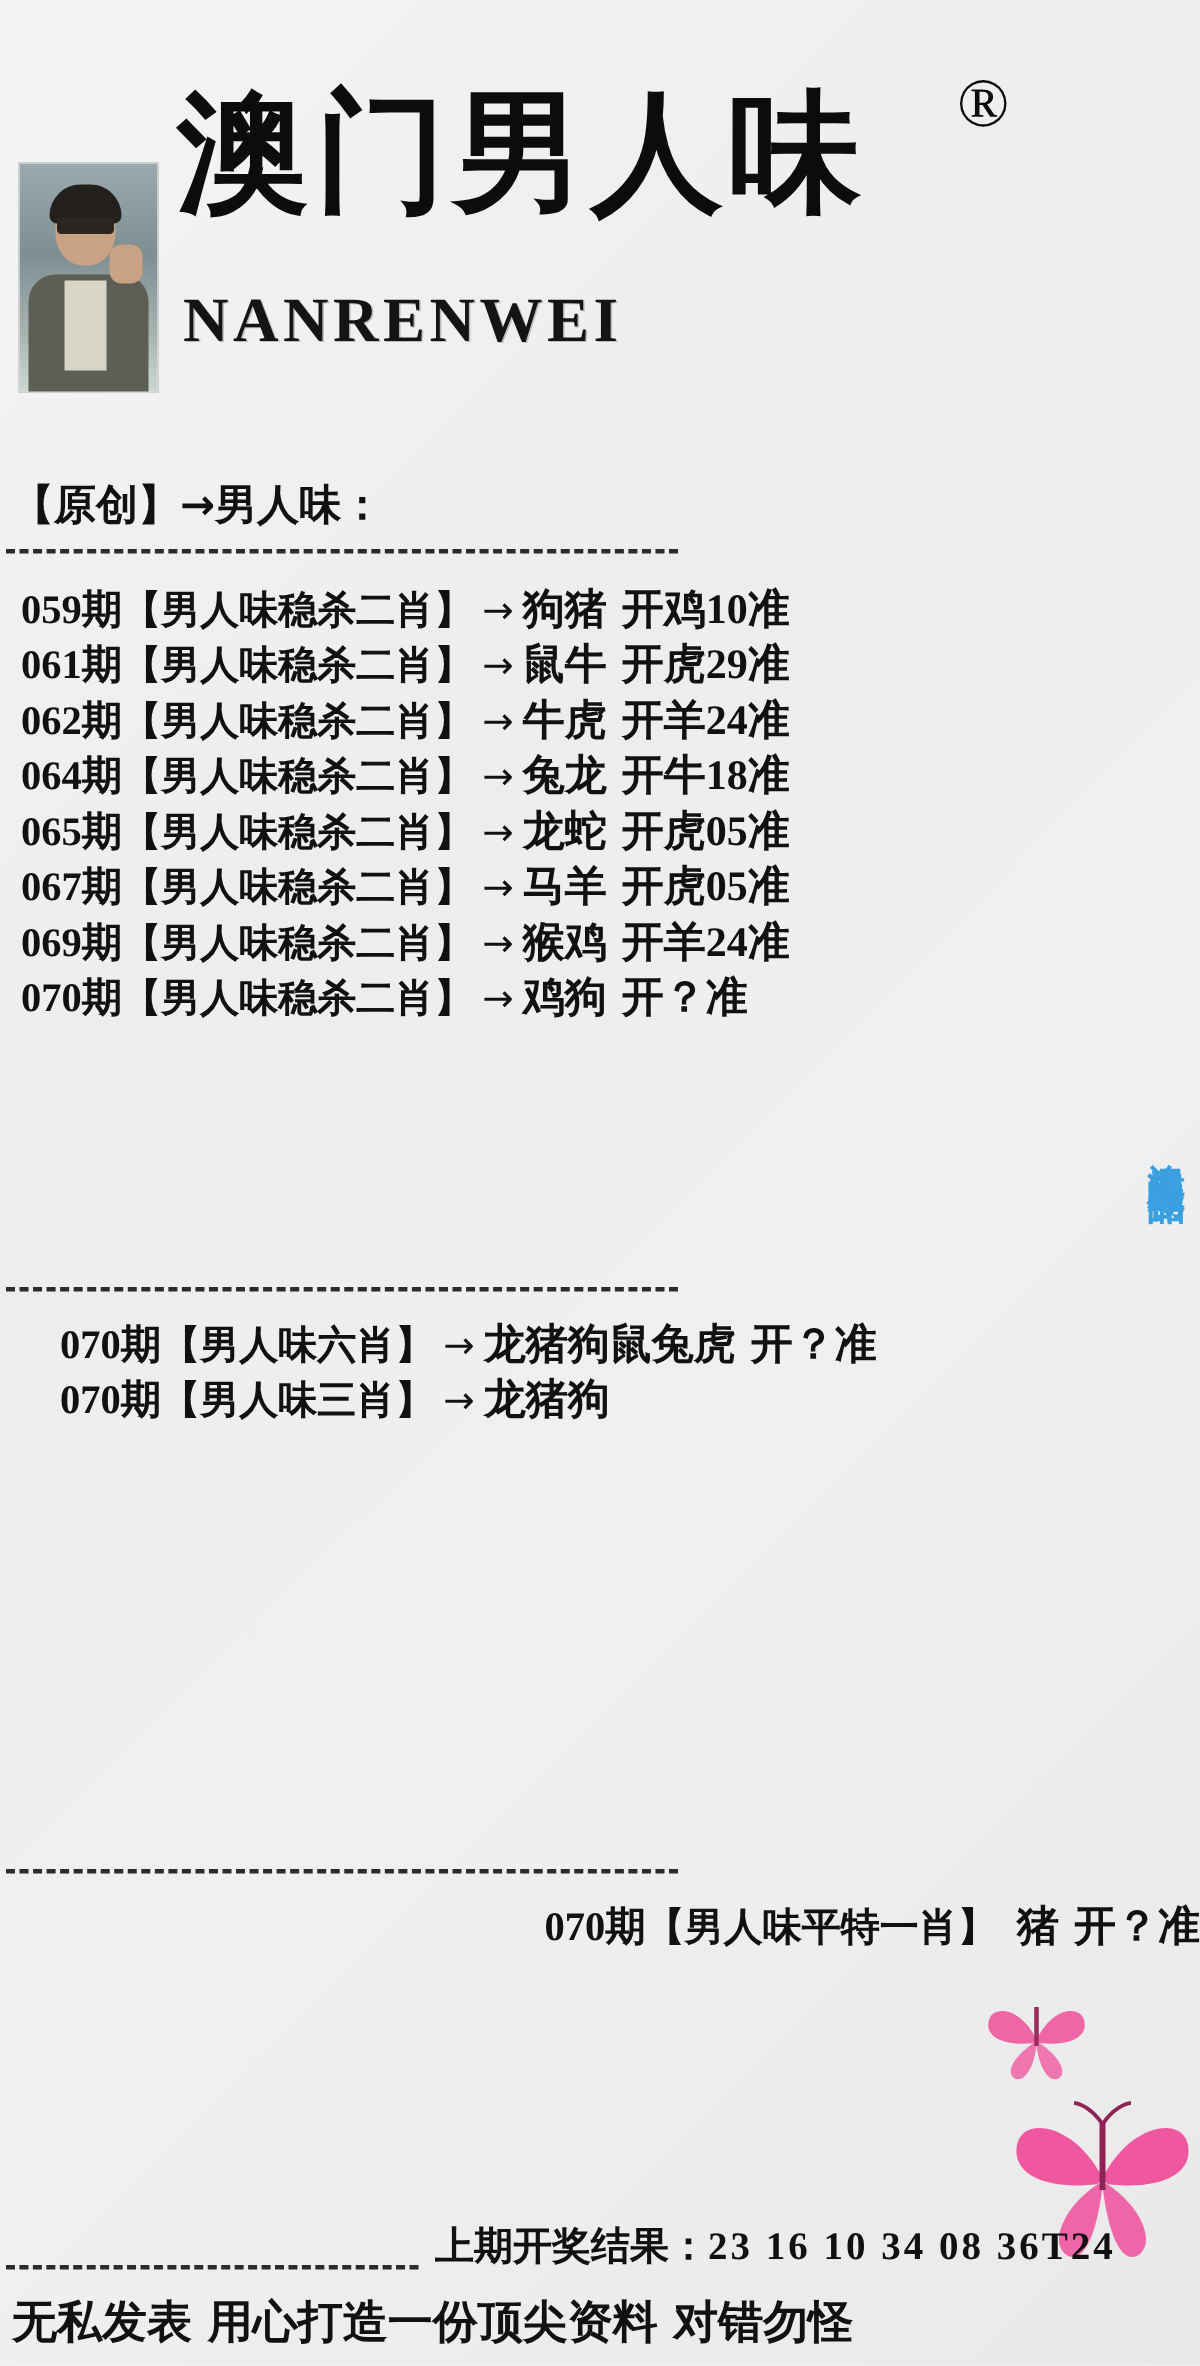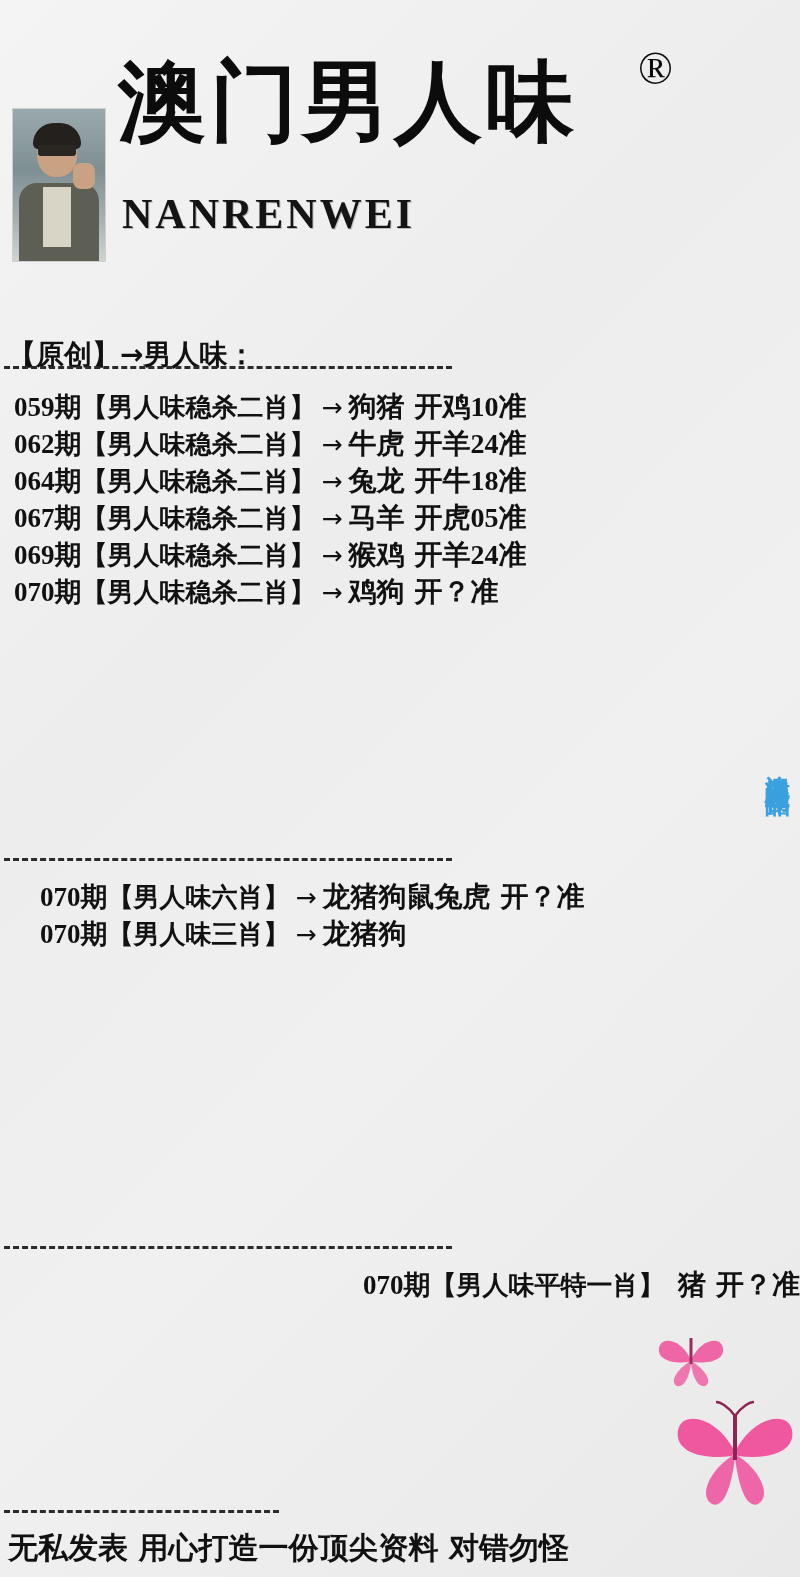--- a/index.html
+++ b/index.html
@@ -121,21 +121,21 @@
     font-size: 42px;
     letter-spacing: 3px;
     color: #141414;
     white-space: nowrap;
     text-shadow: 1px 1px 0 #bdbdbd;
   }
   
   .origin-label {
     position: absolute;
     left: 8px;
-    top: 336px;
+    top: 318px;
     font-family: "DejaVu Sans", "Liberation Sans", sans-serif;
     font-weight: bold;
     font-size: 28px;
     color: #111;
     white-space: nowrap;
   }
   
   .dash {
     position: absolute;
     height: 0;
@@ -272,22 +272,24 @@
 
   <div class="origin-label">【原创】→男人味：</div>
 
   <div class="dash dash-1"></div>
   <div class="dash dash-2"></div>
   <div class="dash dash-3"></div>
   <div class="dash dash-4"></div>
 
   <div class="rows" id="rows-1">
       <div class="row"><span class="issue">059期</span><span class="title">【男人味稳杀二肖】</span><span class="arrow">→</span><span class="pick">狗猪</span><span class="result">开鸡10准</span></div>
+      <div class="row"><span class="issue">061期</span><span class="title">【男人味稳杀二肖】</span><span class="arrow">→</span><span class="pick">鼠牛</span><span class="result">开虎29准</span></div>
       <div class="row"><span class="issue">062期</span><span class="title">【男人味稳杀二肖】</span><span class="arrow">→</span><span class="pick">牛虎</span><span class="result">开羊24准</span></div>
       <div class="row"><span class="issue">064期</span><span class="title">【男人味稳杀二肖】</span><span class="arrow">→</span><span class="pick">兔龙</span><span class="result">开牛18准</span></div>
+      <div class="row"><span class="issue">065期</span><span class="title">【男人味稳杀二肖】</span><span class="arrow">→</span><span class="pick">龙蛇</span><span class="result">开虎05准</span></div>
       <div class="row"><span class="issue">067期</span><span class="title">【男人味稳杀二肖】</span><span class="arrow">→</span><span class="pick">马羊</span><span class="result">开虎05准</span></div>
       <div class="row"><span class="issue">069期</span><span class="title">【男人味稳杀二肖】</span><span class="arrow">→</span><span class="pick">猴鸡</span><span class="result">开羊24准</span></div>
       <div class="row"><span class="issue">070期</span><span class="title">【男人味稳杀二肖】</span><span class="arrow">→</span><span class="pick">鸡狗</span><span class="result">开？准</span></div>
     </div>
 
   <div class="rows-2" id="rows-2">
       <div class="row"><span class="issue">070期</span><span class="title">【男人味六肖】</span><span class="arrow">→</span><span class="pick">龙猪狗鼠兔虎</span><span class="result">开？准</span></div>
       <div class="row"><span class="issue">070期</span><span class="title">【男人味三肖】</span><span class="arrow">→</span><span class="pick">龙猪狗</span></div>
     </div>
 
@@ -315,15 +317,18 @@
         <path d="M63 52 C81 16, 116 10, 120 30 C124 52, 96 60, 66 56 Z" opacity="0.95"></path>
         <path d="M60 56 C38 70, 26 96, 40 104 C54 110, 61 76, 63 57 Z" opacity="0.85"></path>
         <path d="M66 56 C88 70, 100 96, 86 104 C72 110, 65 76, 63 57 Z" opacity="0.85"></path>
       </g>
       <path d="M63 14 L63 60" stroke="#8e2355" stroke-width="4" fill="none"></path>
       <path d="M63 16 C56 6, 48 2, 44 2" stroke="#8e2355" stroke-width="2.5" fill="none"></path>
       <path d="M63 16 C70 6, 78 2, 82 2" stroke="#8e2355" stroke-width="2.5" fill="none"></path>
     </svg>
   </div>
 
+  <div class="footer-result">
+    <span class="lbl">上期开奖结果：</span><span class="nums">23  16  10  34  08  36T24</span>
+  </div>
   <div class="footer-slogan">无私发表 用心打造一份顶尖资料 对错勿怪</div>
 
 </div>
 
 </body></html>

